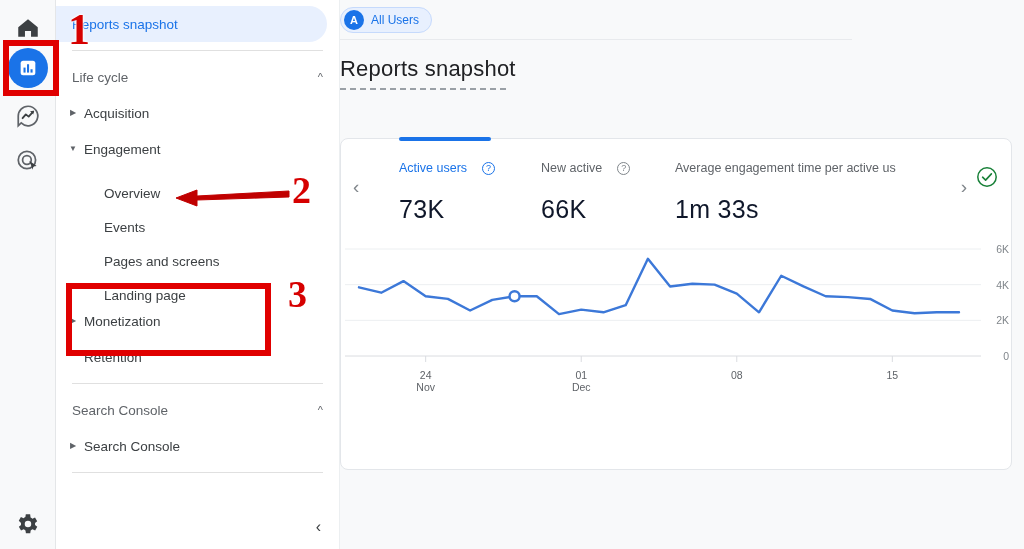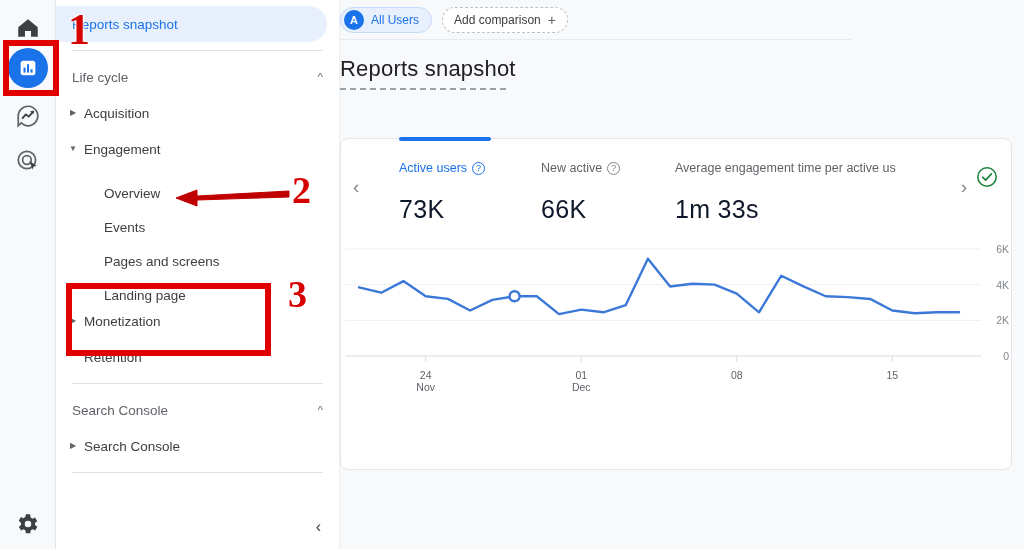--- a/index.html
+++ b/index.html
@@ -112,21 +112,21 @@
     position:absolute;left:0px;top:138px;width:672px;height:332px;
     background:#fff;border:1px solid #e3e6ea;border-radius:8px;
     box-sizing:border-box;
   }
   .tab-indicator{
     position:absolute;left:58px;top:-2px;width:92px;height:4px;
     background:#1a73e8;border-radius:2px;
   }
   .metric{position:absolute;top:22px;}
   .metric-label{
-    font-size:12.5px;color:#5f6368;display:flex;align-items:center;gap:5px;
+    font-size:12.5px;color:#5f6368;display:flex;align-items:center;gap:15px;
     white-space:nowrap;
   }
   .metric-label.active{color:#1a73e8;}
   .metric-value{
     font-size:25px;color:#0f172a;margin-top:20px;font-weight:400;
     white-space:nowrap;letter-spacing:.3px;
   }
   .q-ico{
     width:13px;height:13px;border-radius:50%;border:1.3px solid #80868b;
     display:inline-flex;align-items:center;justify-content:center;
@@ -278,24 +278,20 @@
 
     <div class="nav-collapse">‹</div>
   </div>
 
   <div class="main">
 
     <div class="topbar">
       <div class="chip chip-users">
         <span class="chip-avatar">A</span>
         <span>All Users</span>
-      </div>
-      <div class="chip chip-add">
-        <span>Add comparison</span>
-        <span class="plus">+</span>
       </div>
     </div>
 
     <div class="page-title">Reports snapshot</div>
     <div class="title-underline"></div>
 
     <div class="card">
       <div class="tab-indicator"></div>
 
       <div class="card-arrow" style="left:12px;">‹</div>

